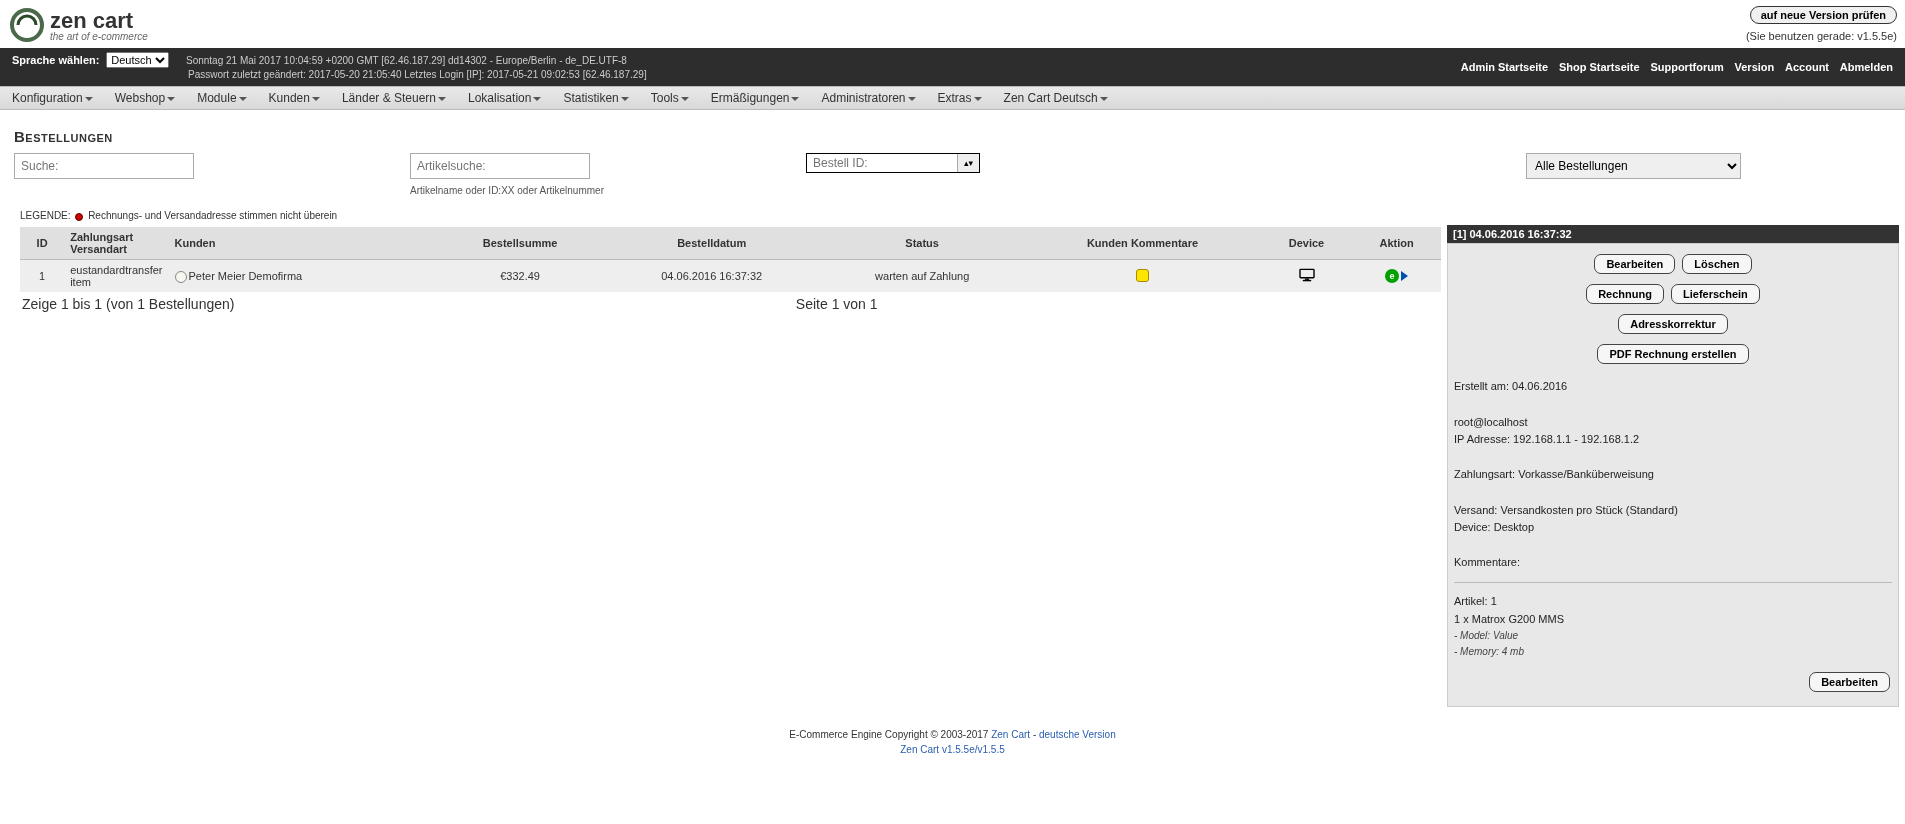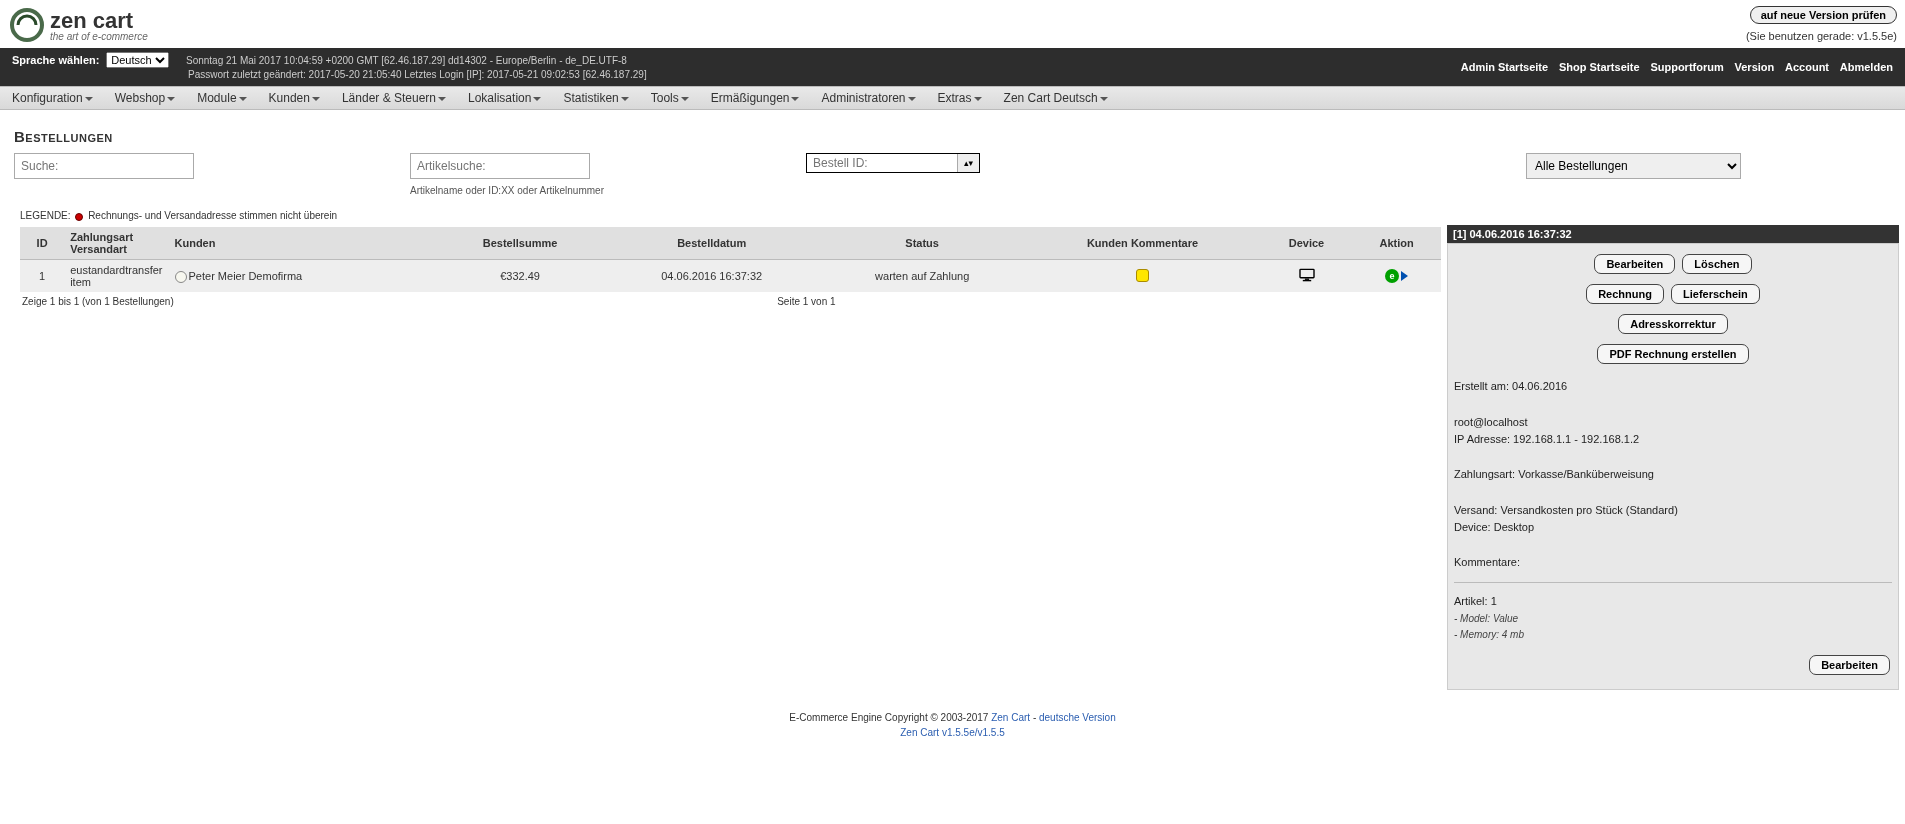--- a/index.html
+++ b/index.html
@@ -50,21 +50,21 @@
     table.orders th { background:#e0e0e0; border-top:2px solid #fff; border-bottom:1px solid #bbb; padding:4px 6px; text-align:left; font-weight:bold; color:#333; font-size:11px; }
     table.orders th.c { text-align:center; }
     table.orders td { background:#eee; padding:4px 6px; vertical-align:middle; color:#333; }
     table.orders td.c { text-align:center; }
     .mag { display:inline-block; width:12px; height:12px; border:1px solid #888; border-radius:50%; position:relative; margin-right:2px; vertical-align:middle; background:#f7f7ef; }
     .comment-dot { display:inline-block; width:13px; height:13px; border-radius:3px; background:#ffe600; border:1px solid #aa8b00; }
     .device-ic svg { width:18px; height:14px; }
     .action-badge { display:inline-block; background:#00a000; color:#fff; font-size:9px; font-weight:bold; border-radius:50%; width:14px; height:14px; line-height:14px; text-align:center; }
     .action-arrow { display:inline-block; width:0; height:0; border-top:5px solid transparent; border-bottom:5px solid transparent; border-left:7px solid #0050b0; margin-left:2px; vertical-align:middle; }
     
-    .pager-row { display:flex; justify-content:space-between; padding:4px 2px; font-size:10px; color:#333; }
+    .pager-row { display:flex; justify-content:space-between; padding:4px 2px; font-size:14px; color:#333; }
     
     
     .side-panel { width:452px; margin-right:6px; font-size:11px; }
     .sp-head { background:#333; color:#fff; padding:3px 6px; font-weight:bold; font-size:11px; }
     .sp-body { background:#e8e8e8; border:1px solid #ccc; padding:8px 6px 12px; }
     .sp-btnrow { text-align:center; margin-bottom:6px; }
     .sp-btn { display:inline-block; border:1.5px solid #444; border-radius:7px; padding:3px 11px; font-size:11px; font-weight:bold; background:#f6f6f6; margin:2px; cursor:pointer; }
     .sp-info { margin:12px 0 0; line-height:1.6; color:#222; }
     .sp-info hr { border:none; border-top:1px solid #bbb; margin:10px 0; }
     .sp-attrib { font-style:italic; color:#444; font-size:10px; }
@@ -221,20 +221,21 @@
       <div class="sp-info">
         <div>Erstellt am: 04.06.2016</div><br>
         <div>root@localhost</div>
         <div>IP Adresse: 192.168.1.1 - 192.168.1.2</div><br>
         <div>Zahlungsart: Vorkasse/Banküberweisung</div><br>
         <div>Versand: Versandkosten pro Stück (Standard)</div>
         <div>Device: Desktop</div><br>
         <div>Kommentare:</div>
         <hr>
         <div>Artikel: 1</div>
+        <div>1 x Matrox G200 MMS</div>
         <div class="sp-attrib">- Model: Value</div>
         <div class="sp-attrib">- Memory: 4 mb</div>
       </div>
       <div class="sp-foot">
         <span class="sp-btn">Bearbeiten</span>
       </div>
     </div>
   </div>
 </div>
 

